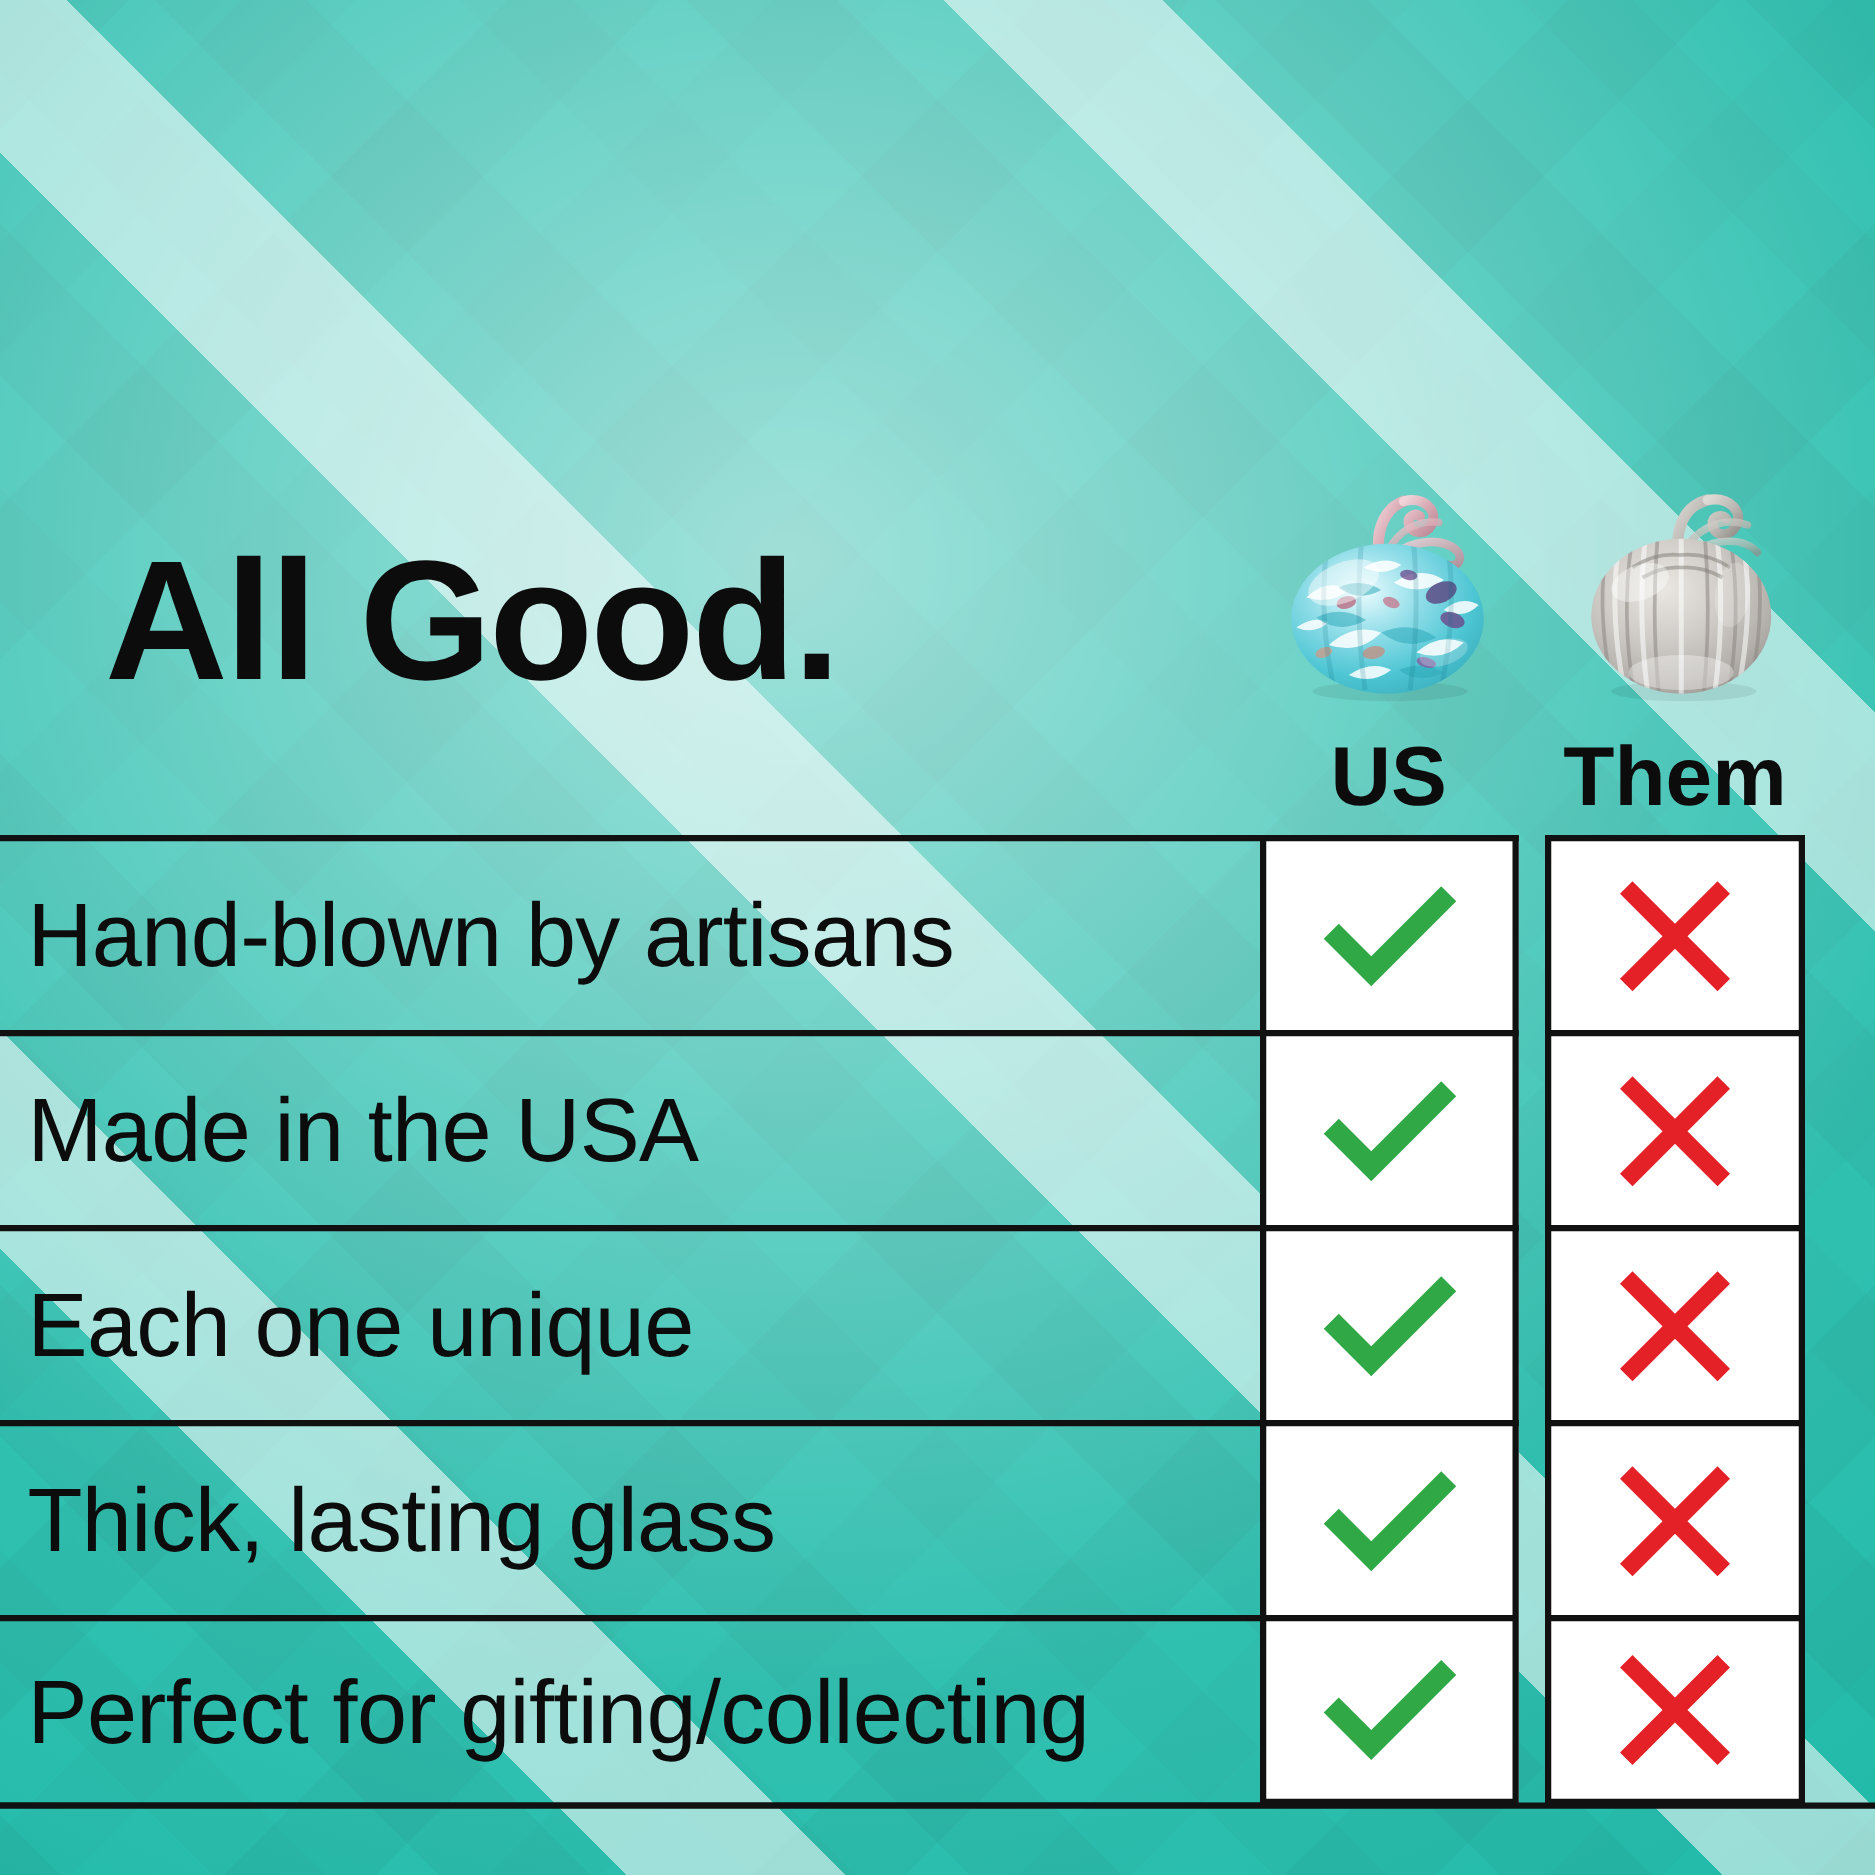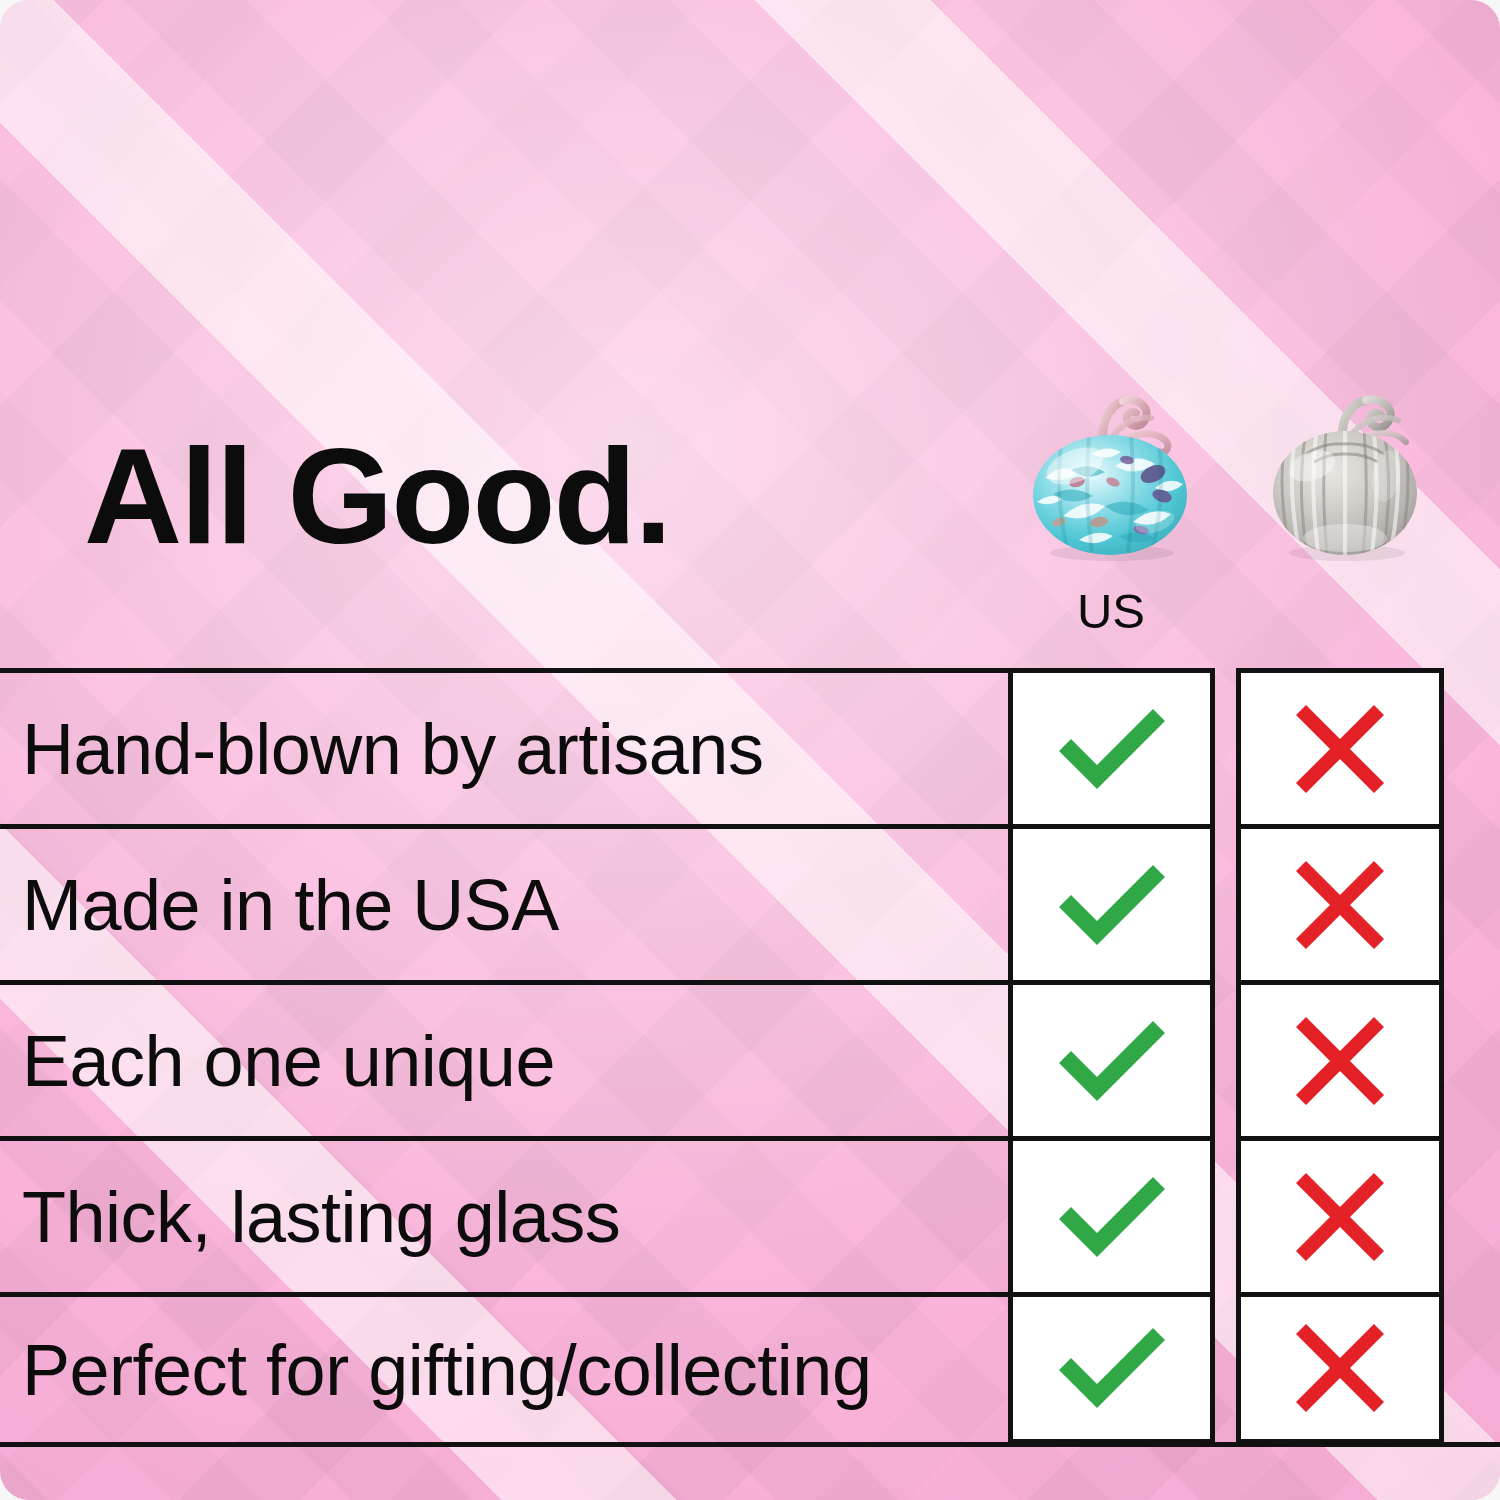--- a/index.html
+++ b/index.html
@@ -110,22 +110,22 @@
   }
   .pumpkin-us   { left: 10px;  width: 190px; height: 195px; }
   .pumpkin-them { left: 245px; width: 190px; height: 195px; }
 
   .pumpkin-svg { display: block; width: 100%; height: 100%; }
 
   
   .col-label {
     position: absolute;
     top: 583px;
-    font-weight: normal;
-    font-size: 49px;
+    font-weight: bold;
+    font-size: 67px;
     letter-spacing: 0px;
     color: #101010;
     text-align: center;
   }
   #label-us   { left: 1008px; width: 206px; }
   #label-them { left: 1236px; width: 208px; }
 
   
   #table {
     position: absolute;
@@ -195,21 +195,21 @@
     height: 5px;
     background: #111;
   }
 
   
   .mark-svg { display: block; }
 </style>
 </head>
 <body>
 
-<div id="stage" data-interactable="false" style="background-color: #f9a8d4; border-radius: 29px;">
+<div id="stage" data-interactable="false" style="background-color: #14b8a6;">
 
   <div class="plaid plaid-a" data-interactable="false"></div>
   <div class="plaid plaid-b" data-interactable="false"></div>
   <div class="plaid plaid-c" data-interactable="false"></div>
   <div class="vignette" data-interactable="false"></div>
 
   <div id="headline" data-interactable="false" style="color: rgb(12, 12, 12);">
     <span class="hl-line" data-interactable="false">All Good.</span>
   </div>
 
@@ -342,20 +342,21 @@
           <ellipse cx="95" cy="168" rx="42" ry="14" fill="#ffffff" opacity="0.35"></ellipse>
 
           <ellipse cx="62" cy="96" rx="24" ry="14" fill="#ffffff" opacity="0.40" transform="rotate(-20 62 96)"></ellipse>
           <ellipse cx="136" cy="106" rx="14" ry="26" fill="#ffffff" opacity="0.22" transform="rotate(8 136 106)"></ellipse>
         </g>
       </svg>
     </div>
   </div>
 
   <div class="col-label" id="label-us" data-interactable="false" style="color: rgb(12, 12, 12);">US</div>
+  <div class="col-label" id="label-them" data-interactable="false" style="color: rgb(12, 12, 12);">Them</div>
 
   <div id="table" data-interactable="false">
 
     <div class="row r0" data-interactable="false">
       <div class="cell-text" data-interactable="false" style="border-color: rgb(17, 17, 17);">
         <span class="feature-label" data-interactable="false" style="color: rgb(12, 12, 12);">Hand-blown by artisans</span>
       </div>
       <div class="cell-mark cell-us" data-interactable="false" style="border-color: rgb(17, 17, 17); background: rgb(255, 255, 255);">
         <svg class="mark-svg" width="122" height="96" viewBox="0 0 122 96" xmlns="http://www.w3.org/2000/svg" data-interactable="false" aria-hidden="true">
           <path d="M8 50 L20 38 L46 64 L102 8 L114 20 L46 88 Z" fill="#2FA845"></path>

